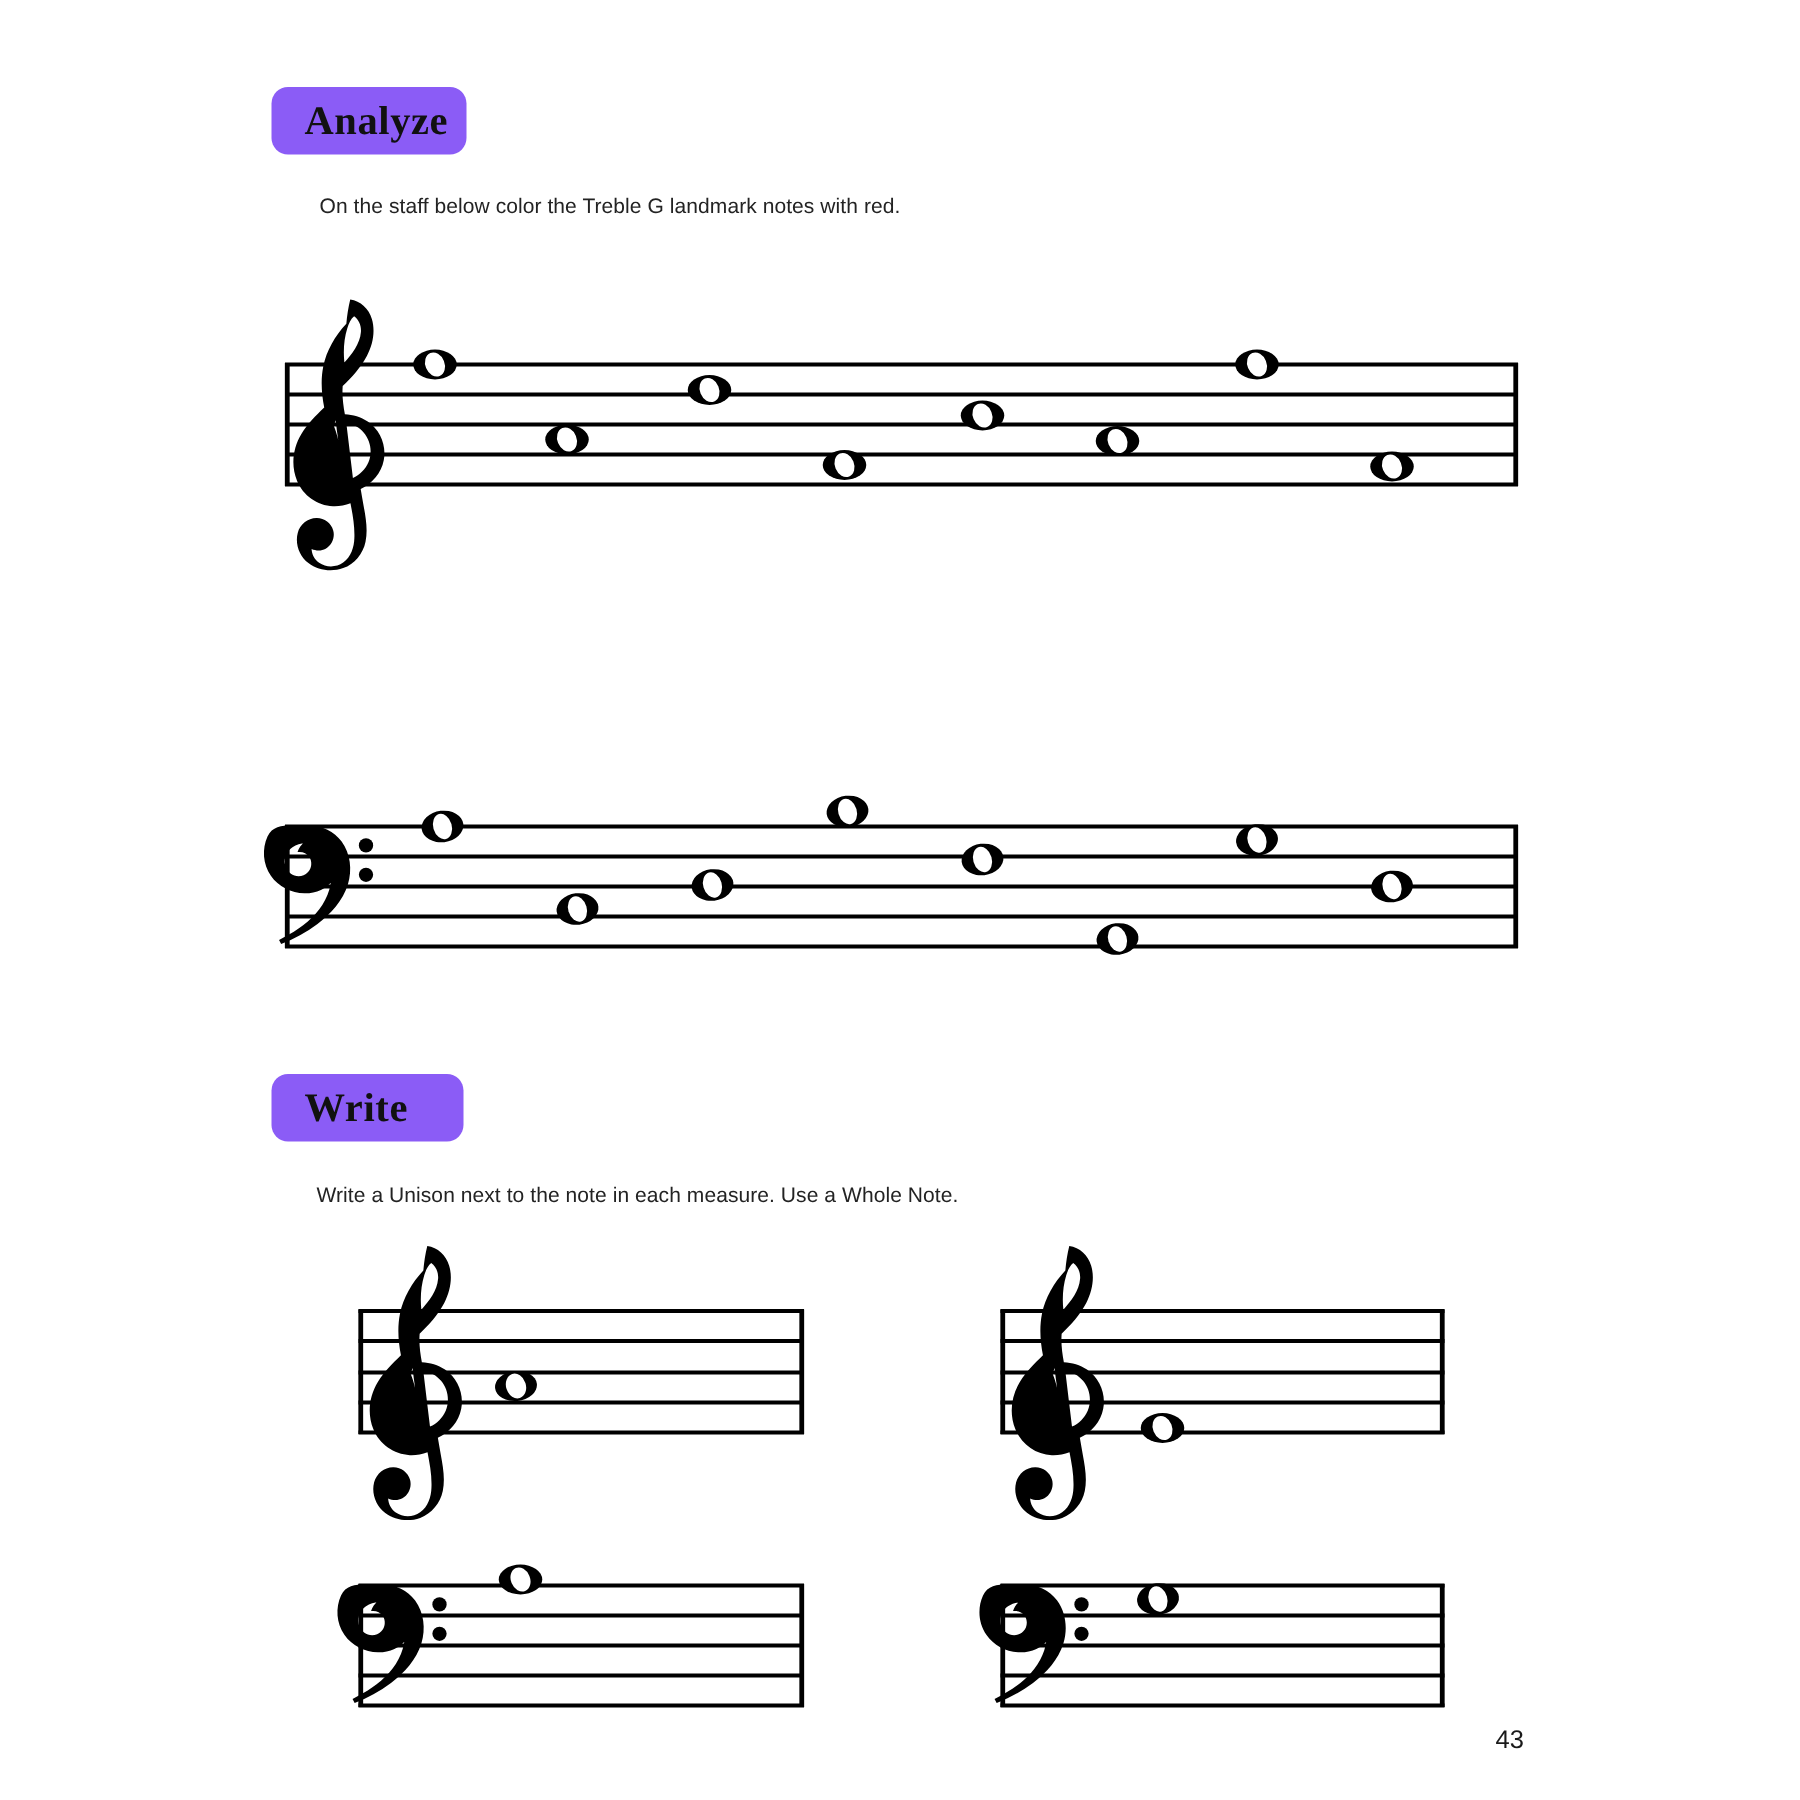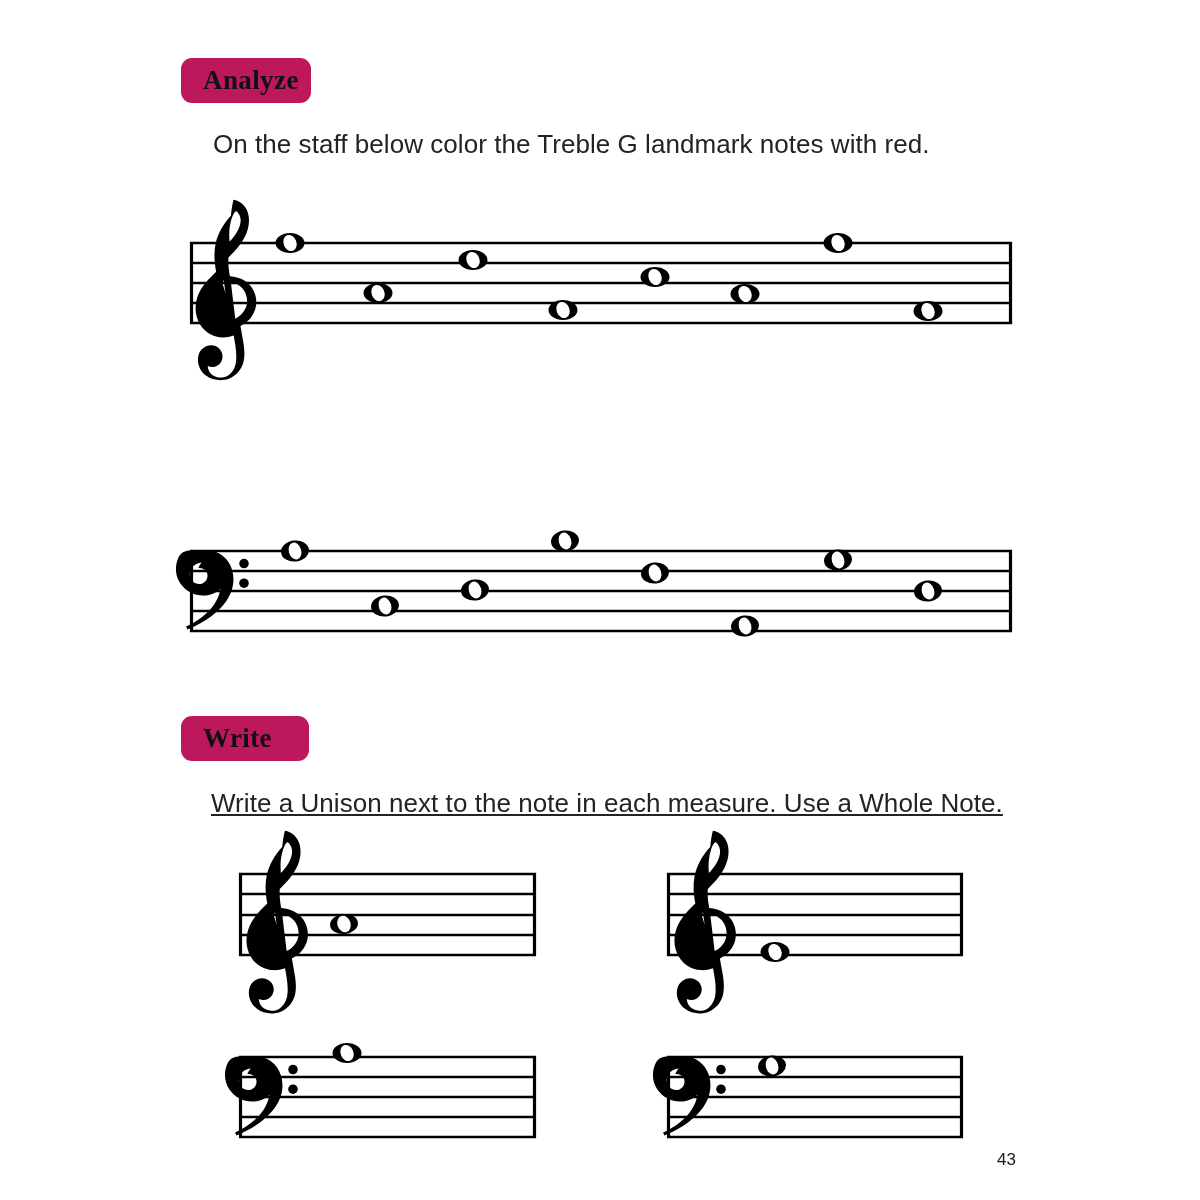--- a/index.html
+++ b/index.html
@@ -16,42 +16,42 @@
     position: relative;
     width: 1200px;
     height: 1200px;
     background: #ffffff;
     overflow: hidden;
   }
 
   
   .section-chip {
     position: absolute;
-    background: #be185d;
+    background: #8b5cf6;
     border-radius: 11px;
     display: flex;
     align-items: center;
     justify-content: flex-start;
     padding: 0 22px;
     box-sizing: border-box;
   }
   .section-chip .chip-text {
     font-family: "Liberation Serif", serif;
     font-weight: bold;
     font-size: 27px;
     letter-spacing: 0.4px;
     color: #111111;
     white-space: nowrap;
   }
 
   
   .instruction {
     position: absolute;
     font-family: "Liberation Sans", sans-serif;
-    font-size: 26px;
+    font-size: 14px;
     color: #232323;
     white-space: nowrap;
     letter-spacing: 0.05px;
   }
 
   
   .staff-block {
     position: absolute;
   }
   .staff-block svg {
@@ -260,21 +260,21 @@
           <ellipse cx="0" cy="0" rx="6.2" ry="8.6" fill="#ffffff" transform="rotate(-16)"></ellipse>
         </g>
       </g>
     </svg>
   </div>
 
   <div class="section-chip" style="left:181px; top:716px; width:128px; height:45px;">
     <span class="chip-text">Write</span>
   </div>
 
-  <div class="instruction" style="left:211px; top:788px;text-decoration:underline;">Write a Unison next to the note in each measure. Use a Whole Note.</div>
+  <div class="instruction" style="left:211px; top:788px;">Write a Unison next to the note in each measure. Use a Whole Note.</div>
 
   <div class="staff-block" style="left:0px; top:0px;">
     <svg width="1200" height="1200" viewBox="0 0 1200 1200" style="position:absolute; left:0; top:0; pointer-events:none;">
       <g stroke="#000000" stroke-width="2.6">
         <line x1="239" y1="874" x2="536" y2="874"></line>
         <line x1="239" y1="894" x2="536" y2="894"></line>
         <line x1="239" y1="915" x2="536" y2="915"></line>
         <line x1="239" y1="935" x2="536" y2="935"></line>
         <line x1="239" y1="955" x2="536" y2="955"></line>
       </g>

